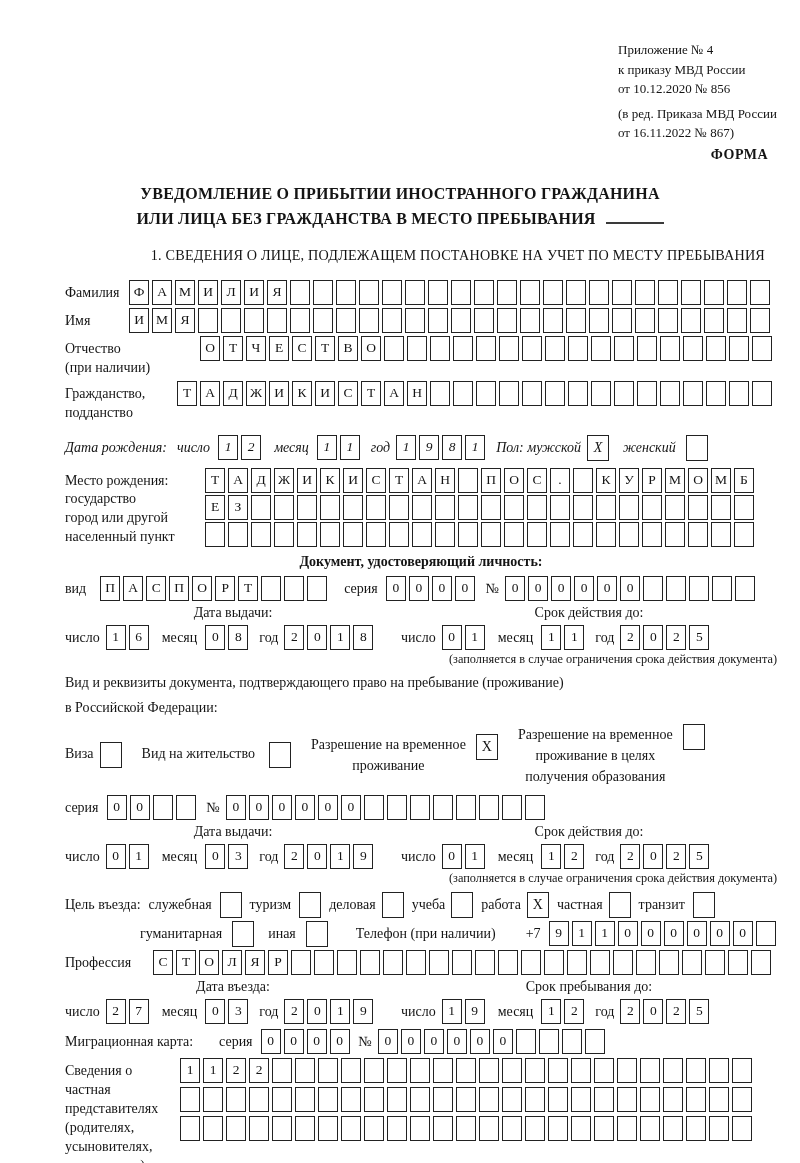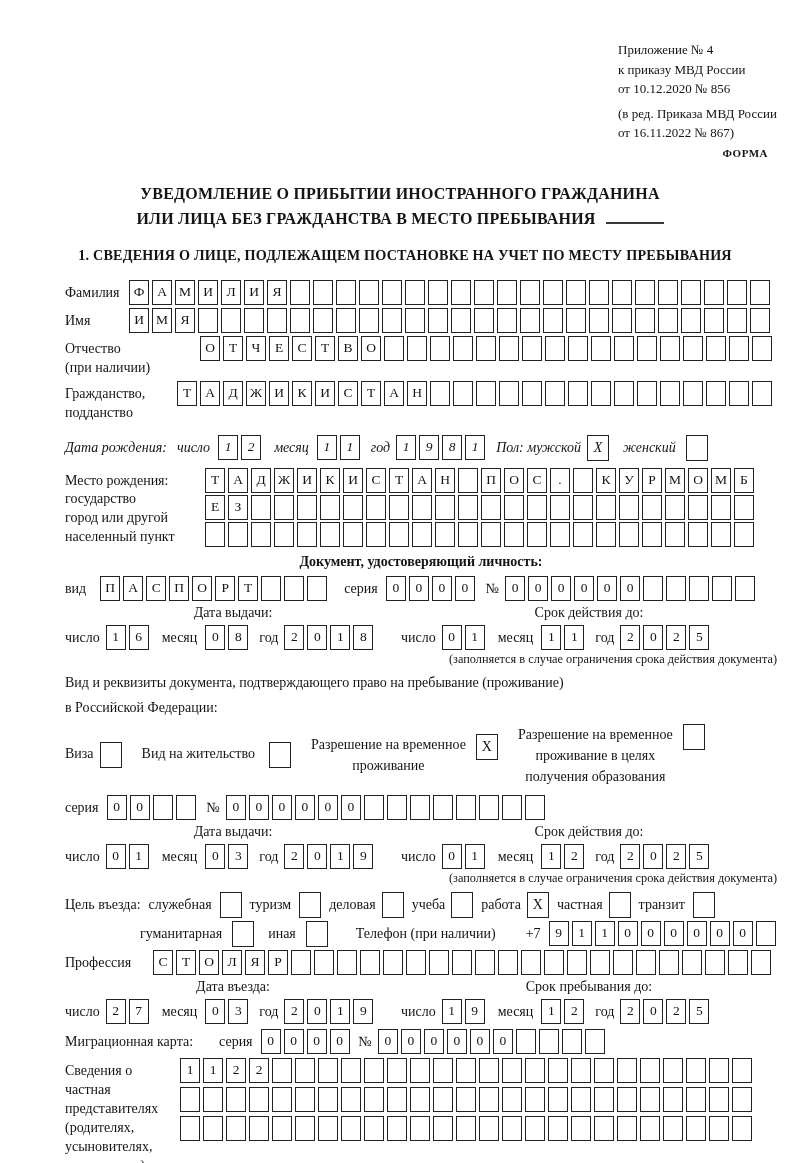--- a/index.html
+++ b/index.html
@@ -5,24 +5,24 @@
   * { margin:0; padding:0; box-sizing:border-box; }
   html,body { background:#e8e8e8; }
   .page {
     width:800px; height:1163px; margin:0 auto; background:#ffffff;
     font-family:"Liberation Serif","DejaVu Serif",serif; color:#141414;
     position:relative; overflow:hidden;
   }
   
   .appendix { position:absolute; left:618px; top:40px; font-size:13px; line-height:1.5; }
   .appendix .gap { margin-top:5px; }
-  .forma { position:absolute; right:32px; top:147px; font-weight:bold; font-size:11px; letter-spacing:0.5px; }
+  .forma { position:absolute; right:32px; top:147px; font-weight:bold; font-size:14px; letter-spacing:0.5px; }
   .title { position:absolute; top:182px; left:0; width:100%; text-align:center; font-weight:bold; font-size:16px; line-height:1.55; letter-spacing:0.2px; }
   .title .blank { display:inline-block; width:58px; border-bottom:2.5px solid #3a3a3a; height:13px; margin-left:10px; }
-  .section-heading { position:absolute; top:247px; left:45px; width:720px; text-align:center; font-weight:bold; font-size:14.2px; letter-spacing:0.2px; }
+  .section-heading { position:absolute; top:247px; left:45px; width:720px; text-align:right; font-weight:normal; font-size:14.2px; letter-spacing:0.2px; }
 
   
   .form { position:absolute; top:280px; left:65px; width:712px; font-size:14px; line-height:1.35; }
   .row { display:flex; align-items:flex-start; margin-bottom:3px; }
   .irow { display:flex; align-items:flex-start; }
   .lbl { flex:none; padding-top:4px; }
   .cells { display:flex; flex:none; }
   .cell {
     width:20px; height:25px; flex:none; border:1.6px solid #222;
     margin-right:3px; text-align:center; line-height:22px; font-size:13.5px;

